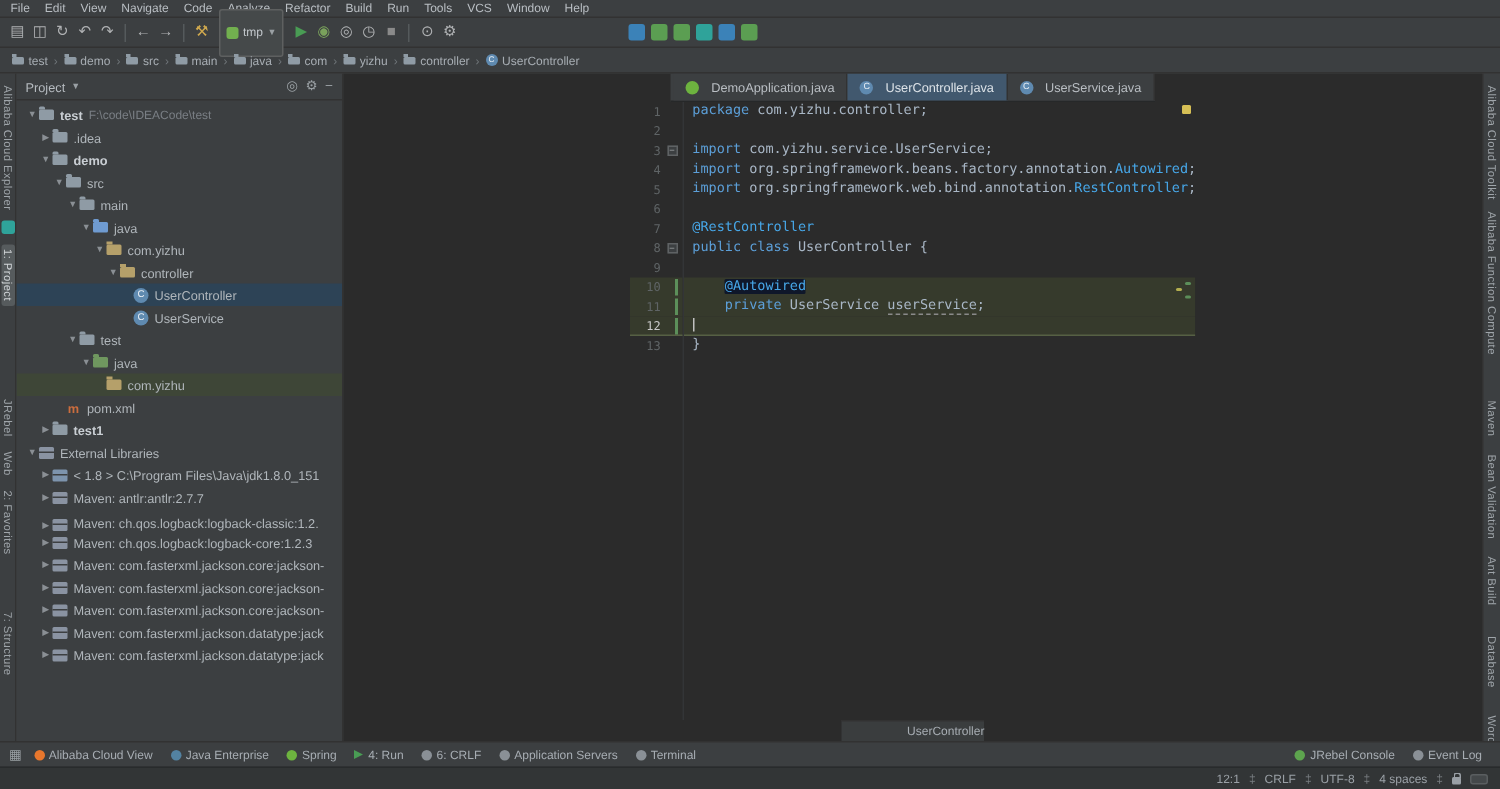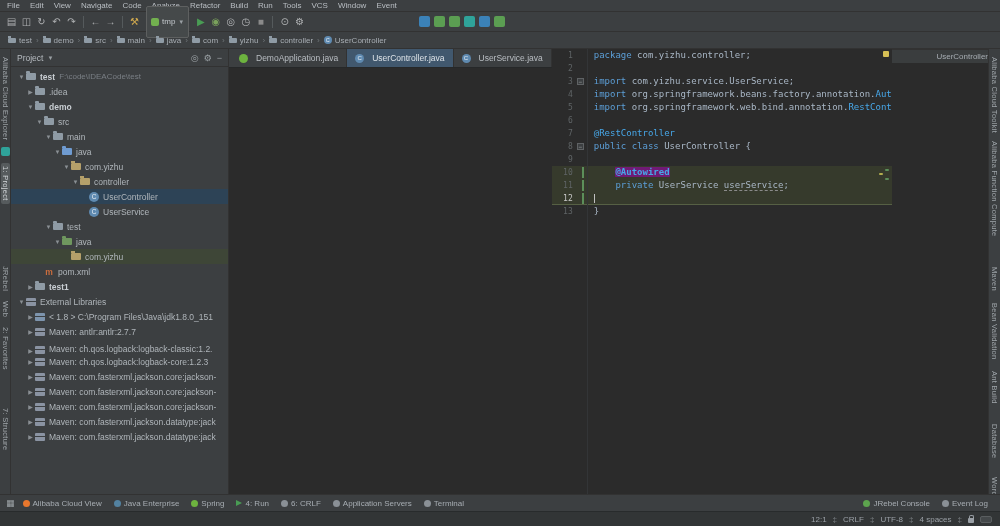--- a/index.html
+++ b/index.html
@@ -60,42 +60,42 @@
   .ic-package::before { content:""; position:absolute; top:-2px; left:0; width:4px; height:2px; background:inherit; }
   .ic-class { width:10px; height:10px; border-radius:50%; background:#5f8ab0; color:#e8eef4; font-size:6.5px; line-height:10px; text-align:center; }
   .ic-class.run::after { content:""; position:absolute; right:-2px; bottom:-1px; border-left:4px solid #499c54; border-top:3px solid transparent; border-bottom:3px solid transparent; }
   .ic-file { width:8px; height:10px; background:#a9b2ba; border-radius:1px; }
   .ic-maven { width:10px; height:10px; color:#cb6d3e; font-weight:bold; font-size:8.5px; line-height:10px; text-align:center; }
   .ic-lib { width:10px; height:8px; background:#8a93a2; border-radius:1px; }
   .ic-lib::before { content:""; position:absolute; top:3px; left:0; width:10px; height:1px; background:#3c3f41; }
   .ic-lib.jdk { background:#7d94ad; }
 
   
-  .editor-col { flex:1; display:flex; flex-direction:row; background:#2b2b2b; min-width:0; }
+  .editor-col { flex:1; display:flex; flex-direction:column; background:#2b2b2b; min-width:0;align-items:center; }
   .tabs { height:19px; background:#3c3f41; display:flex; align-items:flex-end; border-bottom:1px solid #262829; padding-left:2px; }
   .tab { height:18px; display:flex; align-items:center; gap:4px; padding:0 8px; font-size:8.5px; color:#b9bec3; border-right:1px solid #323232; background:#3c3f41; white-space:nowrap; }
   .tab.active { background:#41586e; color:#dde3e8; }
   .tab .ic-class { width:9px; height:9px; line-height:9px; font-size:6px; }
   .ic-spring { width:9px; height:9px; border-radius:50%; background:#6db33f; }
 
   .editor-body { flex:1; position:relative; display:flex; overflow:hidden; }
   .gutter { width:36px; flex:none; font-family:"DejaVu Sans Mono",monospace; font-size:8px; color:#5f6466; text-align:right; border-right:1px solid #333537; background:#2b2b2b; }
   .gline { height:13px; line-height:13px; padding-right:14px; position:relative; }
   .gline.band, .cline.band { background:#363a2c; }
   .gline.bandend, .cline.bandend { border-bottom:1px solid #566044; }
   .gline.caret { color:#c8c8c8; }
   .gvcs { position:absolute; right:3px; top:1px; width:2px; height:11px; background:#5c8f5a; }
   .gfold { position:absolute; right:3px; top:3px; width:7px; height:7px; border:1px solid #5f6264; color:#9da0a2; font-size:6px; line-height:5px; text-align:center; background:#3c3f41; }
 
   .code { flex:1; position:relative; font-family:"DejaVu Sans Mono",monospace; font-size:9px; white-space:pre; color:#a9b7c6; min-width:0; overflow:hidden; }
   .cline { height:13px; line-height:13px; padding-left:6px; overflow:hidden; }
   .kw  { color:#5c9fd8; }
   .ann { color:#47a7e8; }
   .def { color:#a9b7c6; }
-  .hl  { background:#701a75; border-radius:1px;font-weight:bold; }
+  .hl  { background:#0f172a; border-radius:1px; }
   .uw  { border-bottom:1px dashed #8a8a8a; }
   .caretbar { display:inline-block; width:1px; height:9px; background:#c0c0c0; vertical-align:middle; }
 
   .emark { position:absolute; border-radius:1px; }
   .ed-crumb { height:14px; background:#3a3d3e; border-top:1px solid #323232; font-size:8px; color:#a7adb3; line-height:13px; padding-left:44px; }
 
   
   .status-tools { height:17px; display:flex; align-items:center; background:#3c3f41; border-top:1px solid #323232; font-size:8px; color:#a7adb3; padding:0 6px; }
   .sbtn { padding:0 6px; display:flex; gap:3px; align-items:center; white-space:nowrap; }
   .sic { width:7px; height:7px; border-radius:50%; flex:none; }
@@ -118,21 +118,21 @@
     <span class="menu-item">View</span>
     <span class="menu-item">Navigate</span>
     <span class="menu-item">Code</span>
     <span class="menu-item">Analyze</span>
     <span class="menu-item">Refactor</span>
     <span class="menu-item">Build</span>
     <span class="menu-item">Run</span>
     <span class="menu-item">Tools</span>
     <span class="menu-item">VCS</span>
     <span class="menu-item">Window</span>
-    <span class="menu-item">Event</span>
+    <span class="menu-item">Help</span>
   </div>
 
 <div class="toolbar">
   <span style="display:flex;align-items:center;">
       <span class="tbtn" style="color: rgb(175, 177, 179);">▤</span>
       <span class="tbtn" style="color: rgb(175, 177, 179);">◫</span>
       <span class="tbtn" style="color: rgb(175, 177, 179);">↻</span>
       <span class="tbtn" style="color: rgb(175, 177, 179);">↶</span>
       <span class="tbtn" style="color: rgb(175, 177, 179);">↷</span>
       <span class="tsep"></span>

